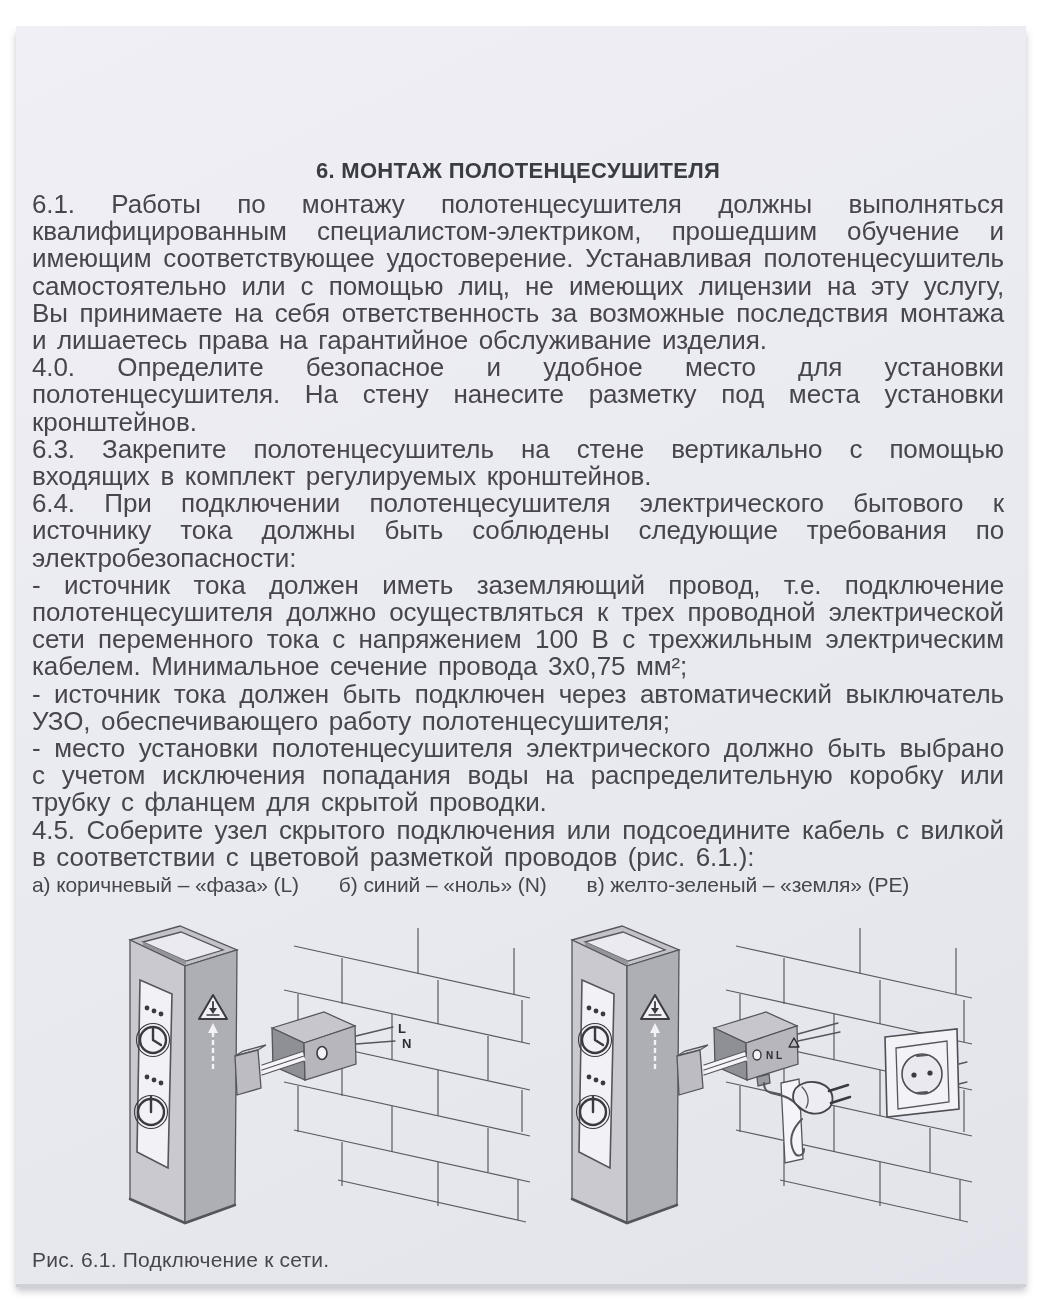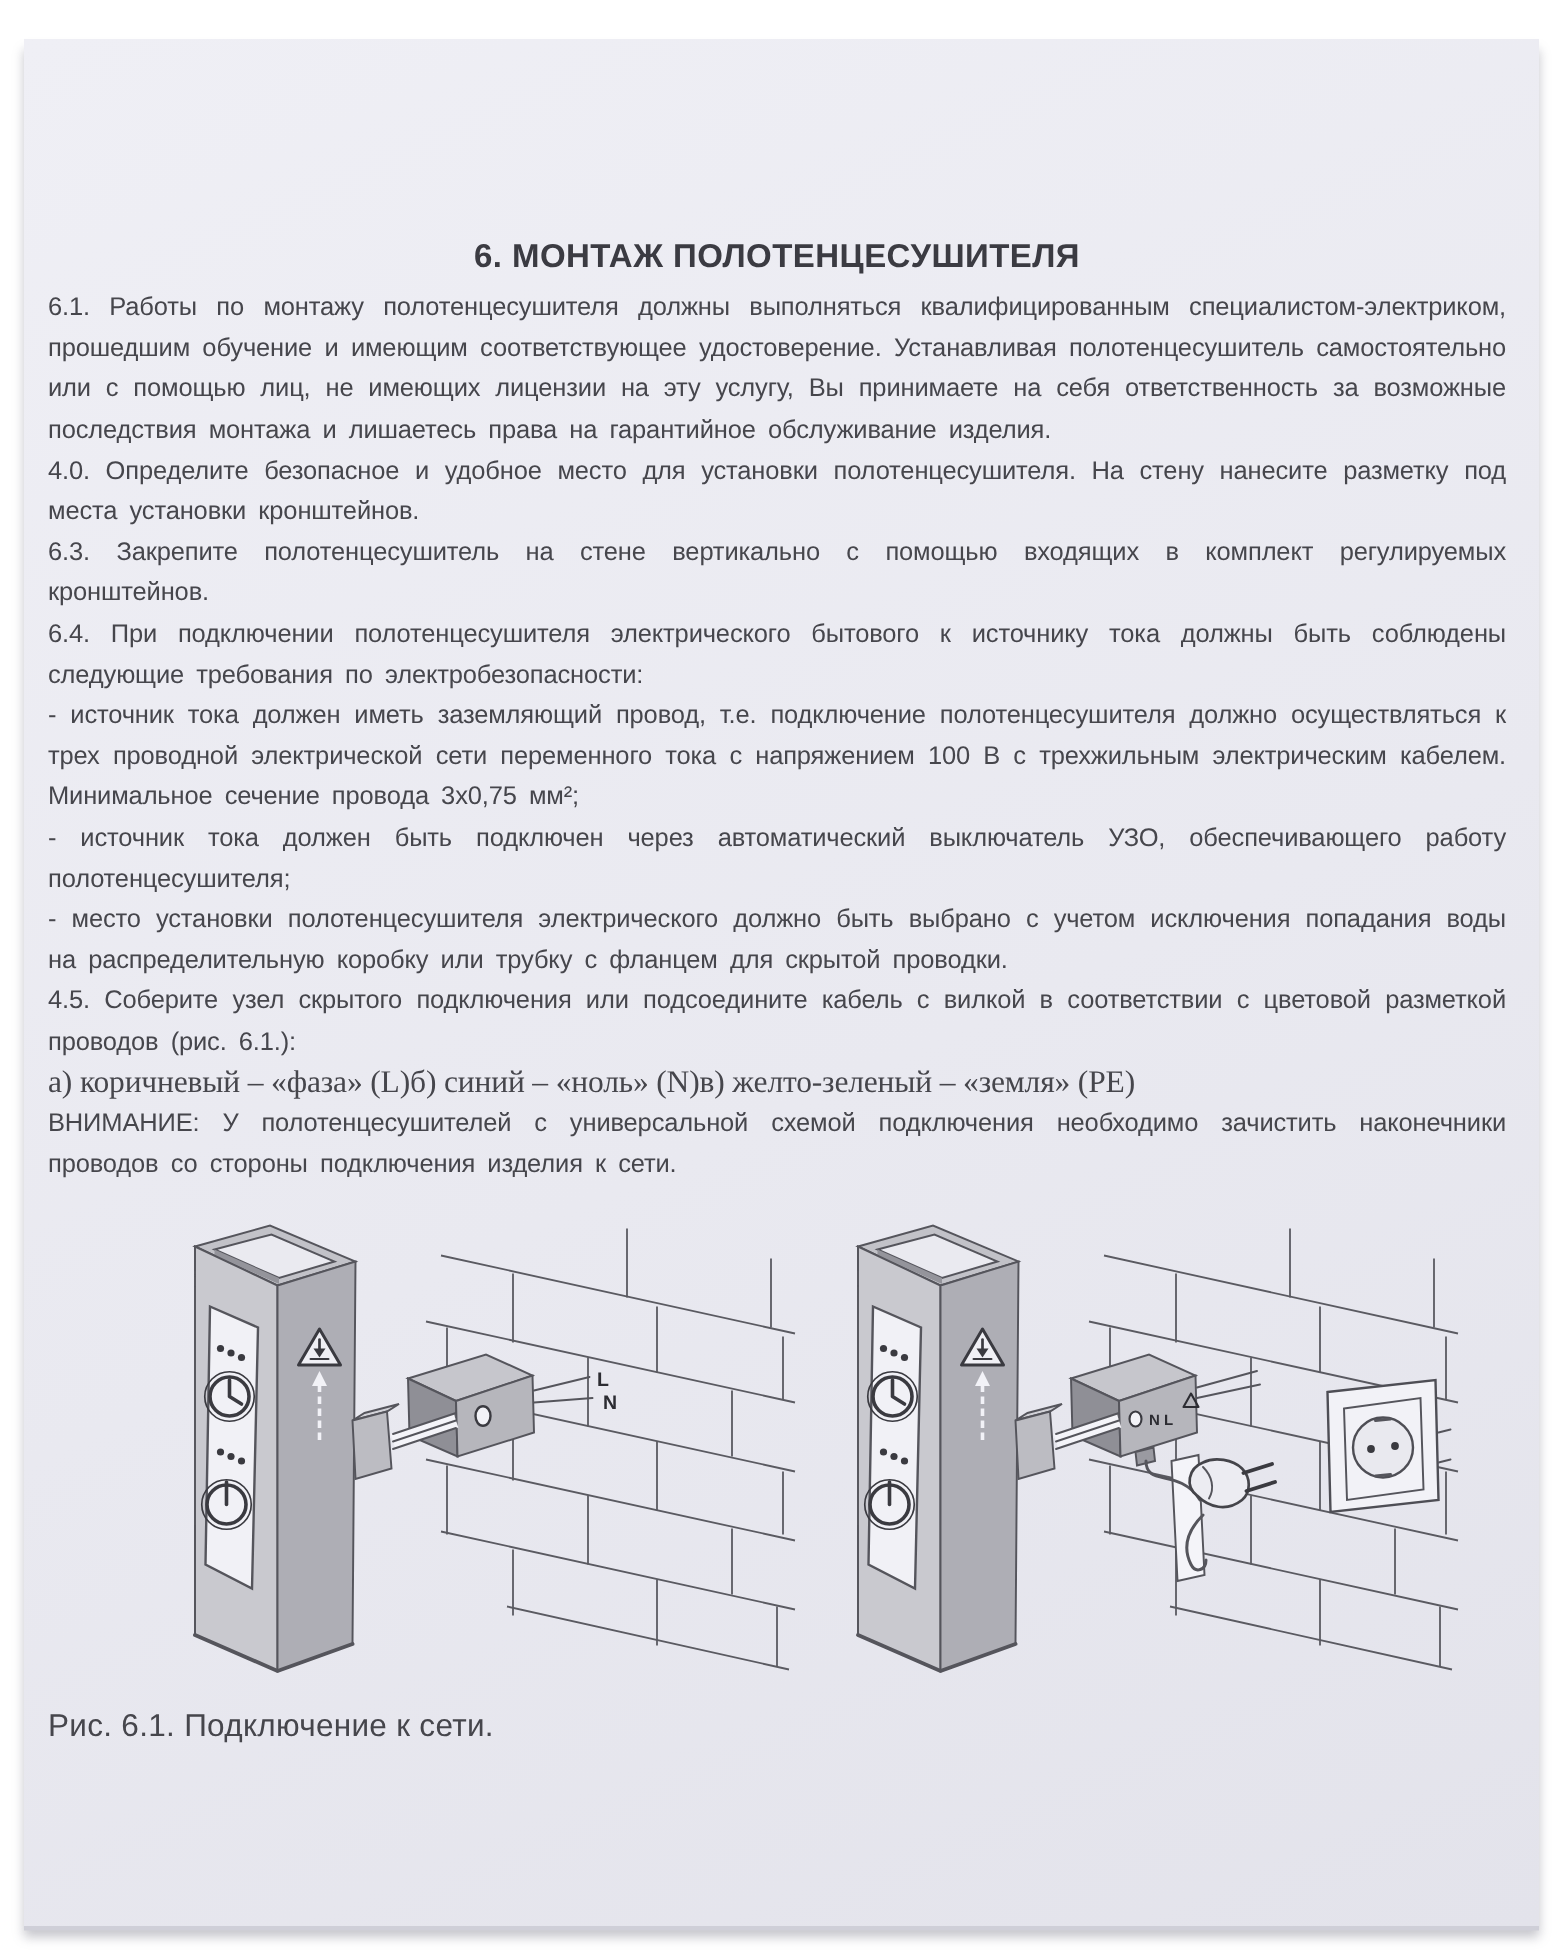--- a/index.html
+++ b/index.html
@@ -14,29 +14,28 @@
     background:linear-gradient(155deg,#efeff5 0%,#e9e9f0 55%,#e3e3eb 100%);
     box-shadow:0 3px 0 #cfcfd8, 0 7px 7px rgba(110,110,125,.40);
   }
   .content{padding:0 22px 0 16px;}
   h1.title{
     margin:0 0 7px 0;padding-top:132px;
     text-align:center;font-size:22px;font-weight:bold;
     color:#3b3b42;letter-spacing:.3px;
   }
   .para{
-    margin:0;font-size:17px;line-height:27.2px;
+    margin:0;font-size:26px;line-height:27.2px;
     text-align:justify;color:#46464c;
     letter-spacing:-0.1px;word-spacing:3.5px;
   }
   .wires{
-    display:flex;
+    display:flex;gap:40px;
     font-size:21px;line-height:27.2px;color:#46464c;
     letter-spacing:-0.1px;
-    font-family:Liberation Serif, serif;
   }
   .figure{position:relative;height:332px;margin-top:18px;}
   .figure svg{position:absolute;top:0;}
   .fig-left{left:74px;}
   .fig-right{left:516px;}
   .caption{
     margin-top:0;text-align:left;
     font-size:21px;color:#46464c;letter-spacing:.2px;
   }
   
@@ -62,21 +61,20 @@
     <p class="para">- источник тока должен быть подключен через автоматический выключатель УЗО, обеспечивающего работу полотенцесушителя;</p>
     <p class="para">- место установки полотенцесушителя электрического должно быть выбрано с учетом исключения попадания воды на распределительную коробку или трубку с фланцем для скрытой проводки.</p>
     <p class="para">4.5. Соберите узел скрытого подключения или подсоедините кабель с вилкой в соответствии с цветовой разметкой проводов (рис. 6.1.):</p>
 
     <div class="wires">
       <span>а)  коричневый – «фаза» (L)</span>
       <span>б) синий – «ноль» (N)</span>
       <span>в) желто-зеленый – «земля» (PE)</span>
     </div>
 
-    <p class="para">ВНИМАНИЕ: У полотенцесушителей с универсальной схемой подключения необходимо зачистить наконечники проводов со стороны подключения изделия к сети.</p>
 
     <div class="figure">
 
       <svg class="fig-left" width="430" height="332" viewBox="0 0 430 332">
 
         <g>
           <path class="wall" d="M188,30 L424,82 M178,74 L424,128 M178,120 L424,174 M178,166 L424,220 M188,214 L424,266 M232,264 L420,306"></path>
           <path class="wall" d="M312,12 L312,58 M408,32 L408,78 M236,42 L236,88 M332,64 L332,108 M416,84 L416,126 M192,78 L192,124 M286,98 L286,144 M382,120 L382,164 M236,134 L236,180 M332,154 L332,200 M416,174 L416,216 M192,170 L192,216 M286,190 L286,236 M382,212 L382,256 M236,226 L236,270 M332,246 L332,290 M412,264 L412,304"></path>
         </g>
 

